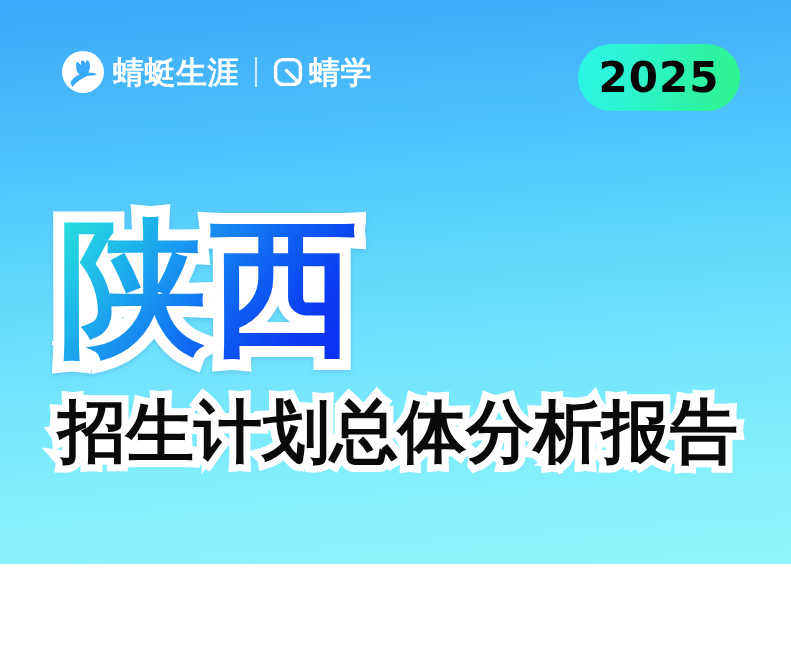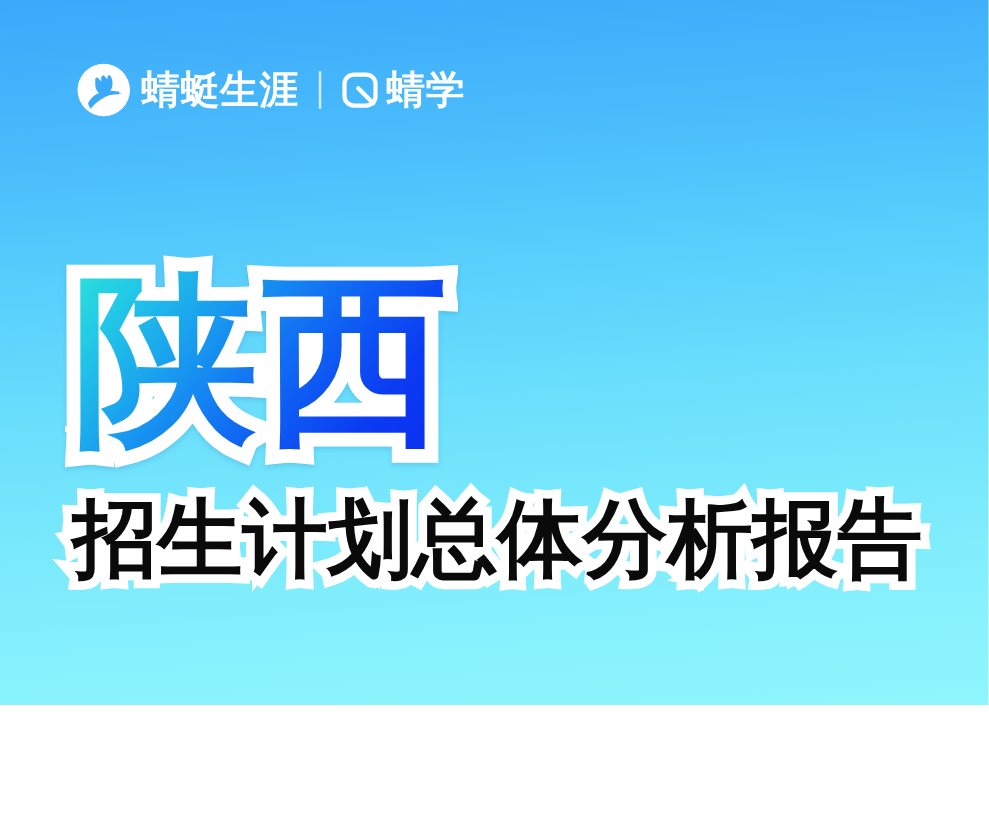--- a/index.html
+++ b/index.html
@@ -208,20 +208,23 @@
       <span id="brand-q-icon">
         <svg width="30" height="30" viewBox="0 0 30 30" aria-hidden="true">
           <rect x="2.6" y="2.6" width="24.8" height="24.8" rx="7.5" ry="7.5" fill="none" stroke="#FFFFFF" stroke-width="3.4"></rect>
           <path d="M13.6 13.6 L25.6 25.6" stroke="#FFFFFF" stroke-width="3.4" stroke-linecap="round" fill="none"></path>
         </svg>
       </span>
 
       <span class="brand-word">蜻学</span>
     </div>
 
+    <div id="year-badge">
+      <span id="year-badge-label">2025</span>
+    </div>
   </div>
 
   <div id="headline-block">
 
     <div id="province-name-wrap">
       <div class="province-layer" id="province-name-outline">陕西</div>
       <div class="province-layer" id="province-name-fill">陕西</div>
     </div>
 
     <div id="report-subtitle-wrap">

